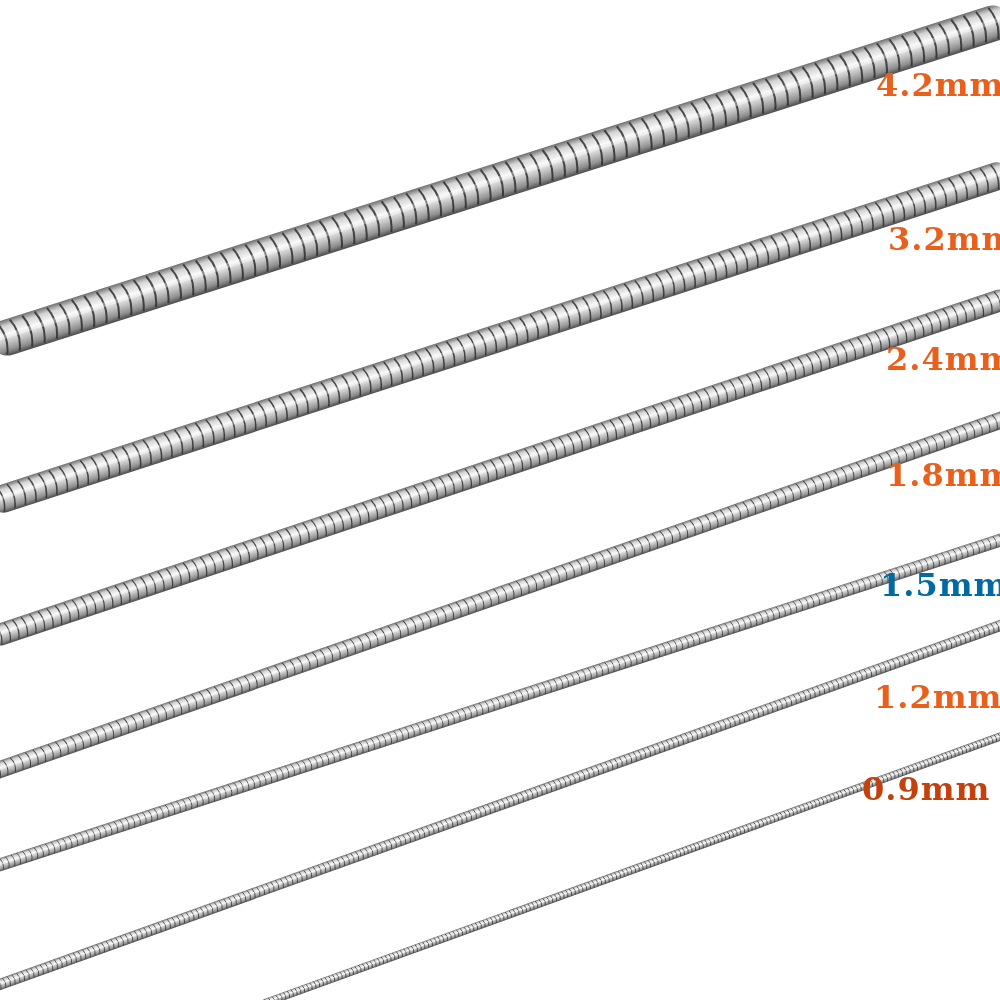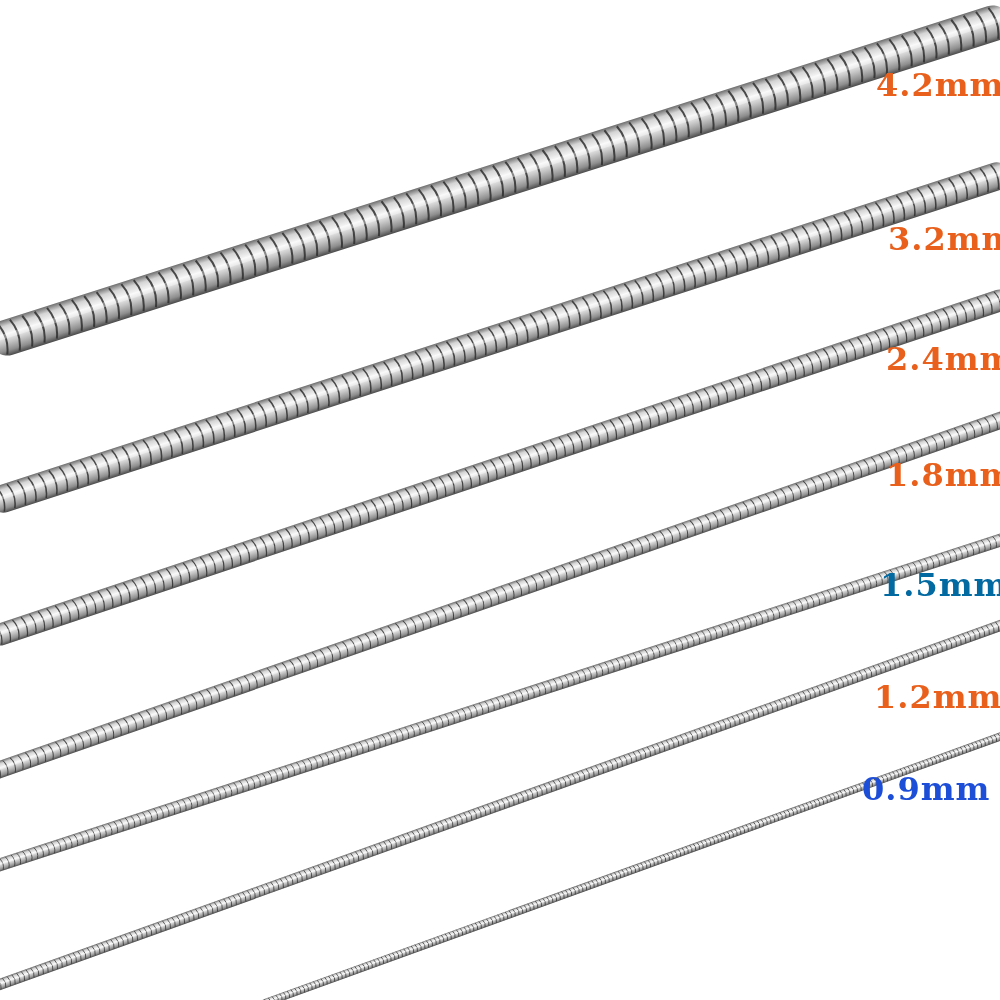--- a/index.html
+++ b/index.html
@@ -67,15 +67,15 @@
         </g>
       </g>
   </svg>
   <div id="label-layer">
       <div class="label" style="left: 876px; top: 66px; color: rgb(232, 96, 28);">4.2mm</div>
       <div class="label" style="left: 888px; top: 220px; color: rgb(232, 96, 28);">3.2mm</div>
       <div class="label" style="left: 886px; top: 340px; color: rgb(232, 96, 28);">2.4mm</div>
       <div class="label" style="left: 886px; top: 456px; color: rgb(232, 96, 28);">1.8mm</div>
       <div class="label" style="left: 880px; top: 566px; color: #0369a1;">1.5mm</div>
       <div class="label" style="left: 874px; top: 678px; color: rgb(232, 96, 28);">1.2mm</div>
-      <div class="label" style="left: 862px; top: 770px; color: #1d4ed8;">0.9mm</div>
+      <div class="label" style="left: 862px; top: 770px; color: #c2410c;">0.9mm</div>
     </div>
 </div>
 
 </body></html>

